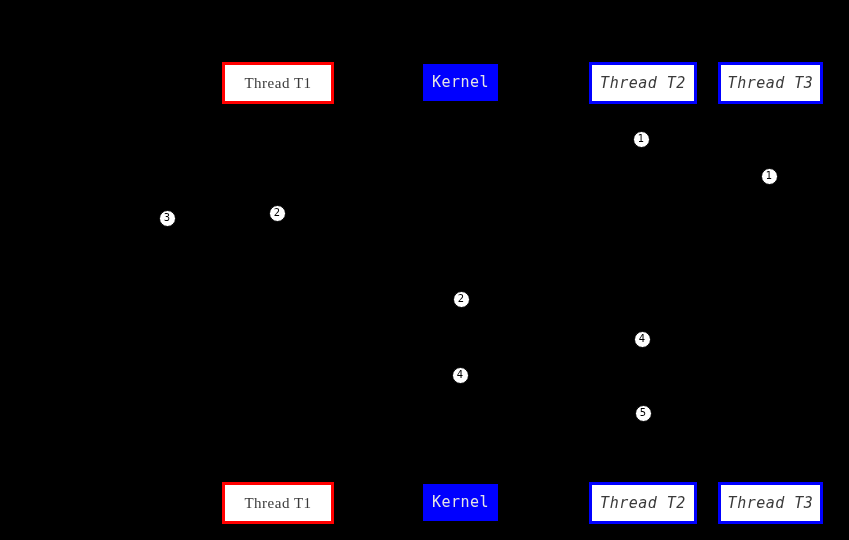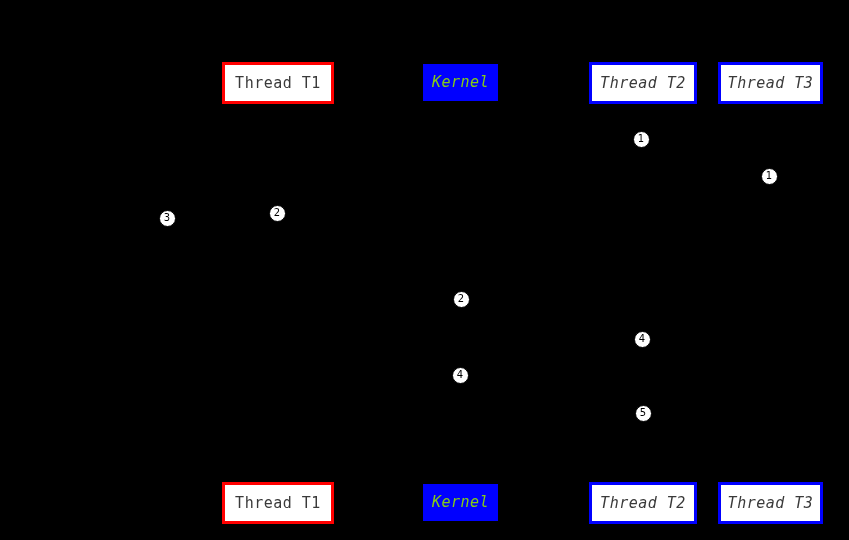--- a/index.html
+++ b/index.html
@@ -39,29 +39,29 @@
     display: block;
     font-size: 15px;
     line-height: 1;
   }
 
   .actor-box.outline {
     background: #ffffff;
     border-style: solid;
     border-width: 3px;
   }
-  .actor-box.outline.red   { border-color: #ff0000; }
+  .actor-box.outline.red   { border-color: #ff0000; font-family: Liberation Serif, serif; }
   .actor-box.outline.blue  { border-color: #0000ff; font-style: italic; }
   .actor-box.outline .actor-label { color: #3a3a3a; }
 
   .actor-box.filled {
     background: #0000ff;
     border: none;
   }
-  .actor-box.filled .actor-label { color: #84cc16; font-style: italic; }
+  .actor-box.filled .actor-label { color: #e5e5e5; }
 
   
   .step-marker {
     position: absolute;
     width: 17px;
     height: 17px;
     border-radius: 50%;
     background: #ffffff;
     border: 1px solid #000000;
     box-sizing: border-box;

